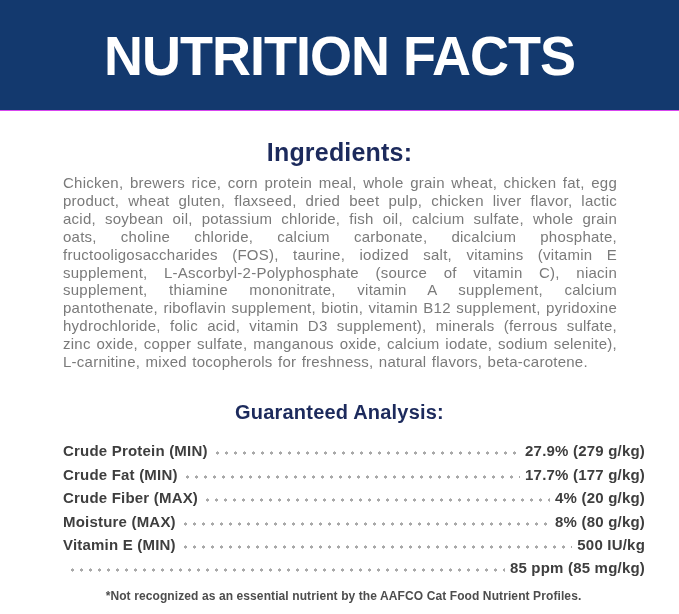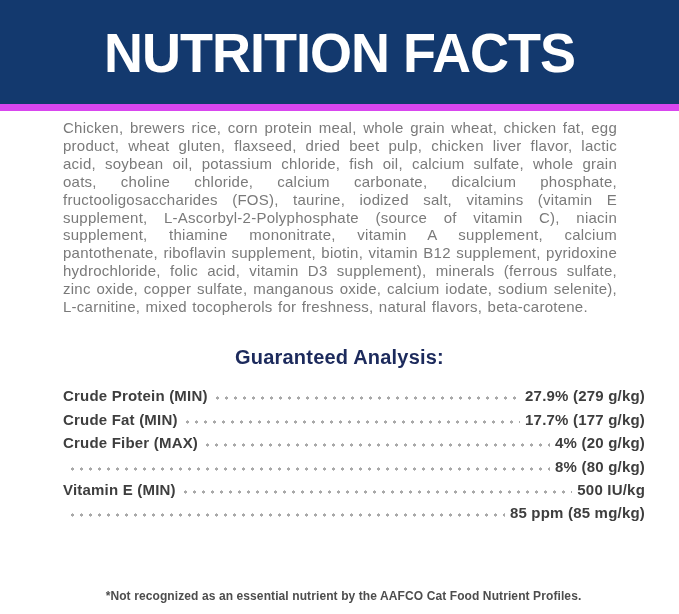--- a/index.html
+++ b/index.html
@@ -16,21 +16,21 @@
   }
 
   
   .band {
     width: 100%;
     height: 111px;
     background: #13396E;
     display: flex;
     align-items: center;
     justify-content: center;
-    border-bottom: 7px solid #d946ef;
+    border-bottom: 1px solid #d946ef;
   }
   .band h1 {
     color: #ffffff;
     font-size: 54px;
     font-weight: 900;
     letter-spacing: -1px;
     white-space: nowrap;
     transform: scaleY(1.04);
   }
 
@@ -103,20 +103,21 @@
 </style>
 </head>
 <body>
 
 <div class="page">
 
   <header class="band">
     <h1>NUTRITION FACTS</h1>
   </header>
 
+  <h2 class="section-heading ingredients-heading">Ingredients:</h2>
 
   <p class="ingredients-text">Chicken, brewers rice, corn protein meal, whole grain wheat, chicken fat, egg product, wheat gluten, flaxseed, dried beet pulp, chicken liver flavor, lactic acid, soybean oil, potassium chloride, fish oil, calcium sulfate, whole grain oats, choline chloride, calcium carbonate, dicalcium phosphate, fructooligosaccharides (FOS), taurine, iodized salt, vitamins (vitamin E supplement, L-Ascorbyl-2-Polyphosphate (source of vitamin C), niacin supplement, thiamine mononitrate, vitamin A supplement, calcium pantothenate, riboflavin supplement, biotin, vitamin B12 supplement, pyridoxine hydrochloride, folic acid, vitamin D3 supplement), minerals (ferrous sulfate, zinc oxide, copper sulfate, manganous oxide, calcium iodate, sodium selenite), L-carnitine, mixed tocopherols for freshness, natural flavors, beta-carotene.</p>
 
   <h2 class="section-heading analysis-heading">Guaranteed Analysis:</h2>
 
   <div class="analysis-table">
   <div class="ga-row">
     <span class="ga-label">Crude Protein (MIN)</span>
     <span class="leader"></span>
     <span class="ga-value">27.9% (279 g/kg)</span>
@@ -128,20 +129,21 @@
     <span class="ga-value">17.7% (177 g/kg)</span>
   </div>
 
   <div class="ga-row">
     <span class="ga-label">Crude Fiber (MAX)</span>
     <span class="leader"></span>
     <span class="ga-value">4% (20 g/kg)</span>
   </div>
 
   <div class="ga-row">
+    <span class="ga-label">Moisture (MAX)</span>
     <span class="leader"></span>
     <span class="ga-value">8% (80 g/kg)</span>
   </div>
 
   <div class="ga-row">
     <span class="ga-label">Vitamin E (MIN)</span>
     <span class="leader"></span>
     <span class="ga-value">500 IU/kg</span>
   </div>
 

